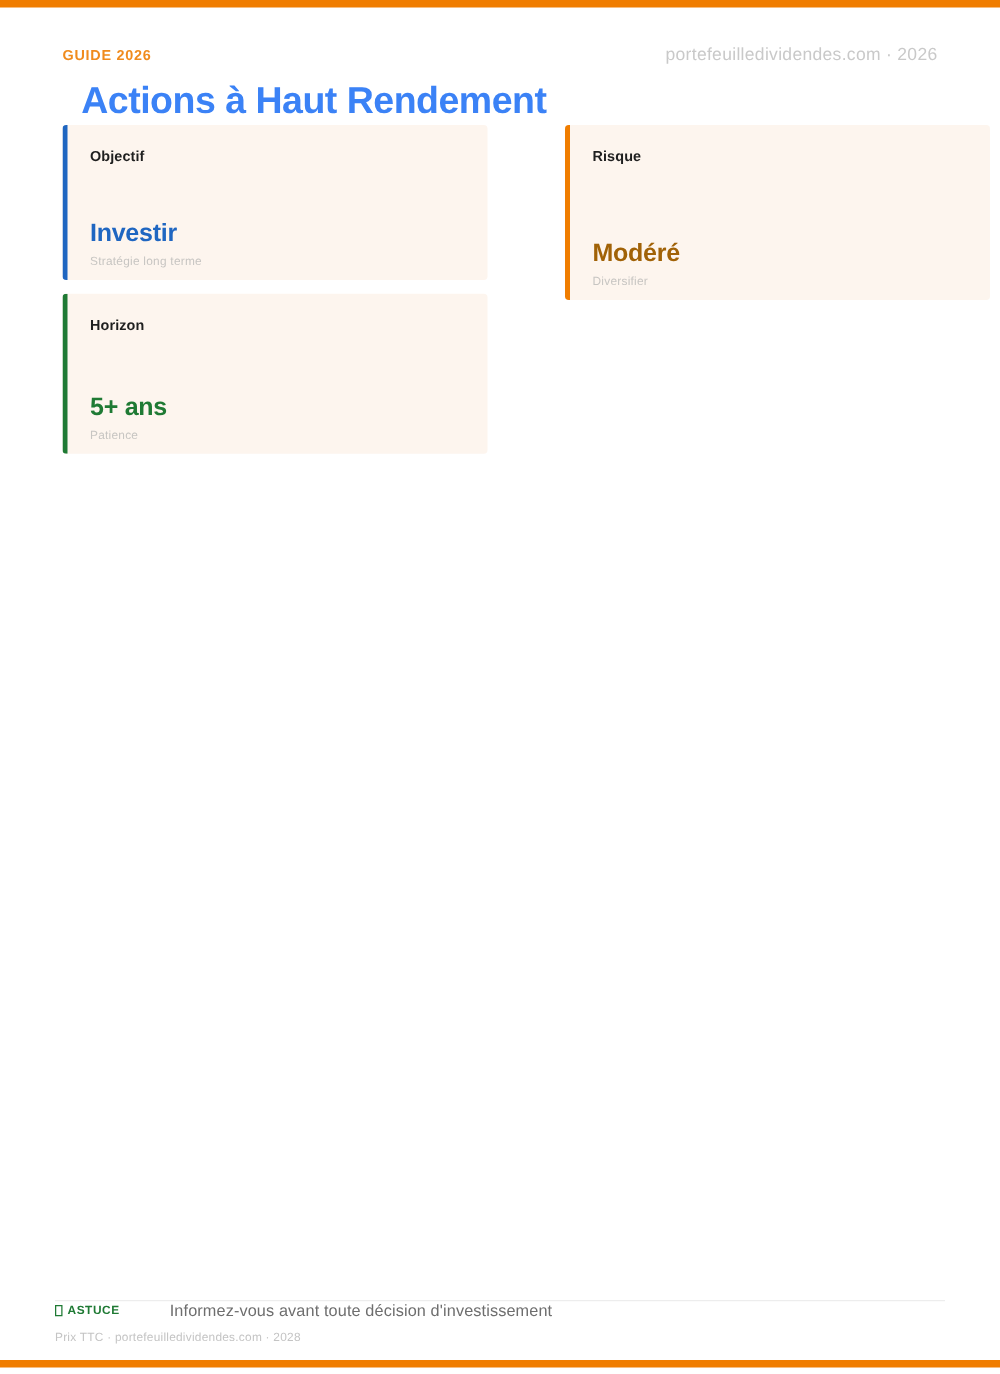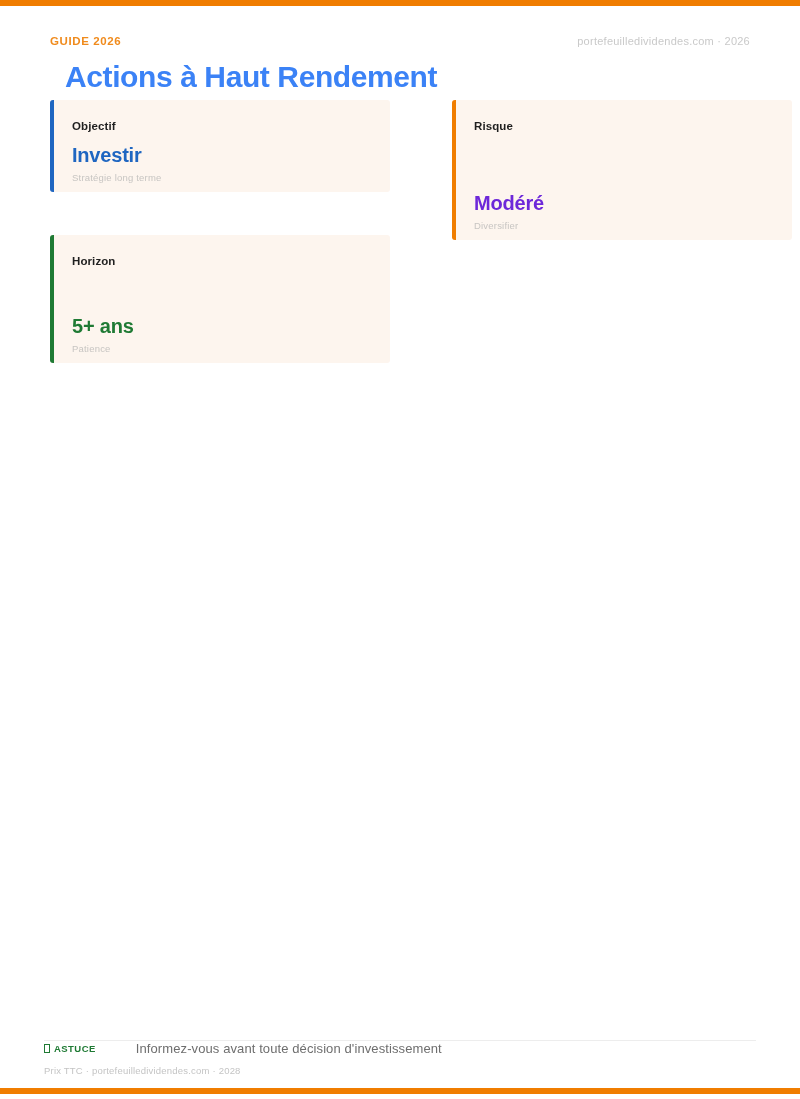--- a/index.html
+++ b/index.html
@@ -52,21 +52,21 @@
   }
   .eyebrow {
     font-size: 11.5px;
     font-weight: 700;
     letter-spacing: 0.6px;
     color: #f08b1d;
     text-transform: uppercase;
     line-height: 1;
   }
   .source-note {
-    font-size: 11px;
+    font-size: 14px;
     color: #c9c9c9;
     letter-spacing: 0.25px;
     line-height: 1;
     white-space: nowrap;
     margin-left: 47px;
   }
   .page-title {
     margin-top: 12px;
     font-size: 30px;
     font-weight: 700;
@@ -128,21 +128,21 @@
     position: absolute;
     left: 0;
     bottom: 10px;
     font-size: 9.5px;
     color: #c7c5c2;
     letter-spacing: 0.2px;
     line-height: 1;
   }
 
   
-  .card-1 { left: 50px;  top: 94px;  width: 340px; height: 92px; }
+  .card-1 { left: 50px;  top: 94px;  width: 340px; height: 124px; }
   .card-2 { left: 408px; top: 94px;  width: 340px; height: 140px; margin-left: 44px; }
   .card-3 { left: 50px;  top: 229px; width: 340px; height: 128px; }
 
   
   .footer {
     position: absolute;
     left: 44px;
     top: 1034px;
     width: 712px;
   }
@@ -210,21 +210,21 @@
         <div class="card-label">Objectif</div>
         <div class="card-value" style="color:#1f66c1">Investir</div>
         <div class="card-sub">Stratégie long terme</div>
       </div>
     </div>
 
     <div class="card card-2">
       <div class="card-accent" style="background:#f07d00"></div>
       <div class="card-inner">
         <div class="card-label">Risque</div>
-        <div class="card-value" style="color:#6d28d9">Modéré</div>
+        <div class="card-value" style="color:#a16207">Modéré</div>
         <div class="card-sub">Diversifier</div>
       </div>
     </div>
 
     <div class="card card-3">
       <div class="card-accent" style="background:#1f7a34"></div>
       <div class="card-inner">
         <div class="card-label">Horizon</div>
         <div class="card-value" style="color:#1f7a34">5+ ans</div>
         <div class="card-sub">Patience</div>

